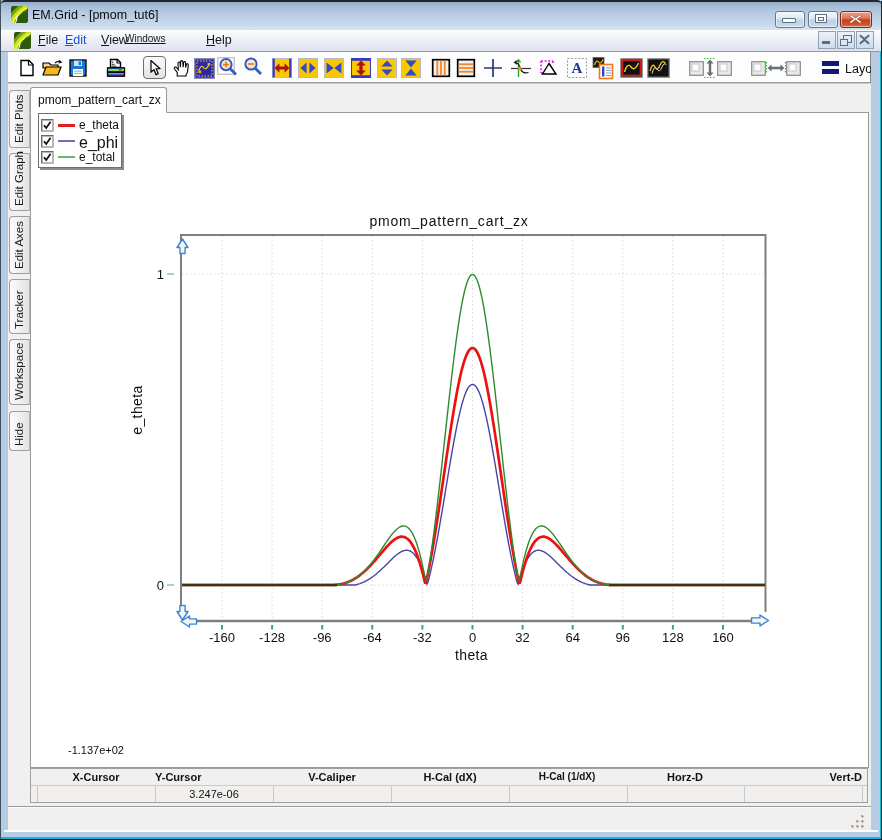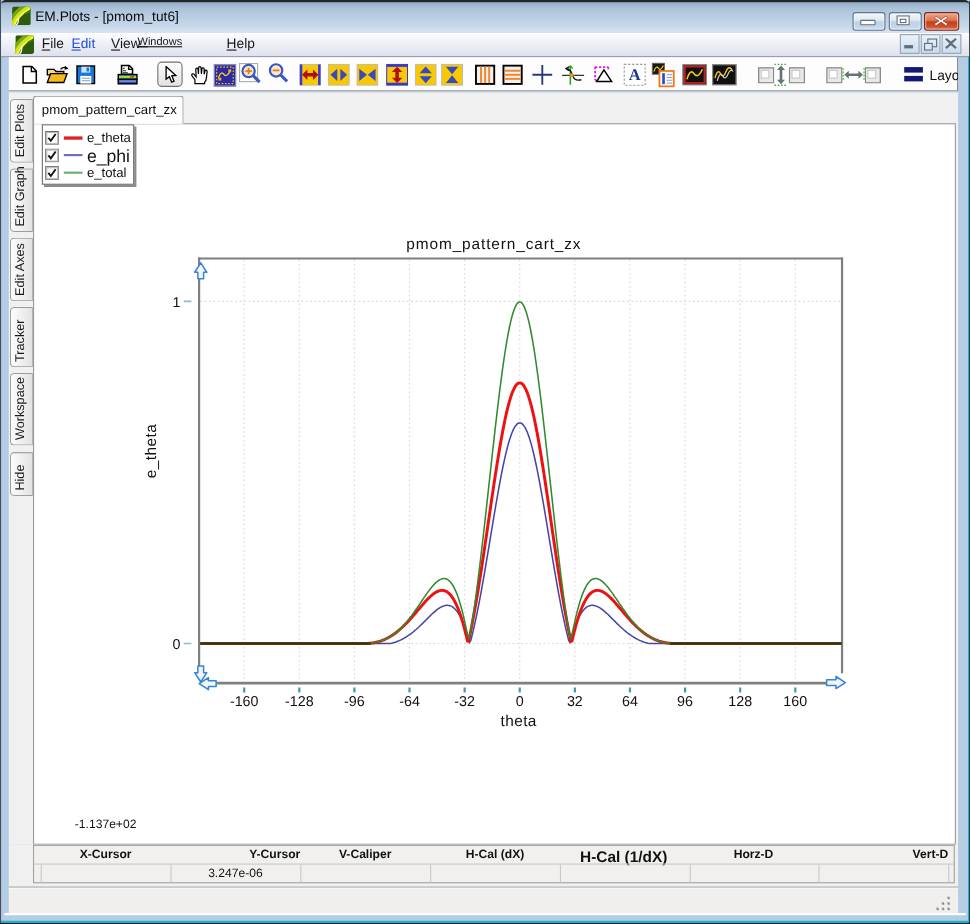--- a/index.html
+++ b/index.html
@@ -13,21 +13,21 @@
 <div class="abs" style="left:0;top:0;width:1px;height:839px;background:#44505c;"></div>
 <div class="abs" style="left:1px;top:0;width:880px;height:30px;border-top:2px solid #23282e;border-radius:4px 4px 0 0;background:linear-gradient(#93acc6 0,#a9c0d8 5px,#b8cce2 12px,#c7d8ea 22px,#d7e4f2 28px);"></div>
 <svg class="abs" style="left:11px;top:6px" width="17" height="17" viewBox="0 0 18 18">
 <rect x="0" y="0" width="18" height="18" rx="2" fill="#2e5a10"></rect>
 <path d="M-2,20 Q2,6 16,-1" stroke="#7aa616" stroke-width="7" fill="none"></path>
 <path d="M-1,21 Q3,8 17,0" stroke="#cde21e" stroke-width="4" fill="none"></path>
 <path d="M1,20 Q5,9 17,2" stroke="#eef83e" stroke-width="2" fill="none"></path>
 <path d="M3,19 Q7,16 6,11" stroke="#f8fcf0" stroke-width="1.2" fill="none"></path>
 <path d="M12,7 Q15,5 17,5" stroke="#4a7a12" stroke-width="1.5" fill="none"></path>
 </svg>
-<div class="abs" style="left:32px;top:8px;font-size:12.5px;color:#0a0a0a;">EM.Plots - [pmom_tut6]</div>
+<div class="abs" style="left:32px;top:8px;font-size:12.5px;color:#0a0a0a;">EM.Grid - [pmom_tut6]</div>
 <div class="abs" style="left:775px;top:11px;width:28px;height:15px;background:linear-gradient(#f2f7fb 0,#dfeaf4 40%,#bdd2e6 55%,#c9dbec 100%);border:1px solid #66798c;border-radius:3px;box-shadow:inset 0 0 0 1px rgba(255,255,255,.55);"></div>
 <div class="abs" style="left:782px;top:18px;width:12px;height:3px;background:#fdfdfd;border:1px solid #5e6f80;border-radius:1px;"></div>
 <div class="abs" style="left:808px;top:11px;width:28px;height:15px;background:linear-gradient(#f2f7fb 0,#dfeaf4 40%,#bdd2e6 55%,#c9dbec 100%);border:1px solid #66798c;border-radius:3px;box-shadow:inset 0 0 0 1px rgba(255,255,255,.55);"></div>
 <div class="abs" style="left:815px;top:14px;width:10px;height:7px;background:#fdfdfd;border:1px solid #5e6f80;"></div>
 <div class="abs" style="left:818px;top:17px;width:4px;height:2px;border:1px solid #5e6f80;background:#fdfdfd;"></div>
 <div class="abs" style="left:840px;top:11px;width:30px;height:15px;background:linear-gradient(#f0a188 0,#e07a58 40%,#c1401e 55%,#ce5230 80%,#d96b43 100%);border:1px solid #7c2817;border-radius:3px;box-shadow:inset 0 0 0 1px rgba(255,255,255,.55);"></div>
 <svg class="abs" style="left:849px;top:14px" width="13" height="10" viewBox="0 0 13 10">
     <path d="M2,0.6 L6.5,4 L11,0.6 L12.6,2.3 L8.3,5 L12.6,7.7 L11,9.4 L6.5,6 L2,9.4 L0.4,7.7 L4.7,5 L0.4,2.3 Z" fill="#ffffff" stroke="#8a2d15" stroke-width="0.6"></path>
   </svg>
 <div class="abs" style="left:1px;top:30px;width:880px;height:21px;background:linear-gradient(#fdfdfe 0,#f2f3f8 35%,#e4e6f1 80%,#dee1ee 100%);border-bottom:1px solid #98989e;"></div>
@@ -315,25 +315,25 @@
 <rect x="0.5" y="0.5" width="11.5" height="11.5" fill="#fdfdfd" stroke="#6a6a6a" stroke-width="1"></rect>
 <rect x="1.5" y="1.5" width="10" height="10" fill="none" stroke="#b8b8b8" stroke-width="1"></rect>
 <path d="M3,6.2 L5.2,9 L9.6,2.8" fill="none" stroke="#111" stroke-width="1.7"></path>
   </svg>
 <div class="abs" style="left:58px;top:156px;width:17px;height:2px;background:#70b270;"></div>
 <div class="abs" style="left:79px;top:150px;font-size:12px;color:#111;">e_total</div>
 <div class="abs" style="left:8px;top:768px;width:863px;height:41px;background:#f0f0f0;"></div>
 <div class="abs" style="left:30px;top:768px;width:838px;height:35px;background:#f1f0ef;border:1px solid #a0a0a0;box-sizing:border-box;"></div>
 <div class="abs" style="left:37px;top:771px;width:118px;font-size:11px;font-weight:bold;color:#111;text-align:center;">X-Cursor</div>
 <div class="abs" style="left:37px;top:744px;width:118px;font-size:11px;color:#111;text-align:center;">-1.137e+02</div>
-<div class="abs" style="left:155px;top:771px;width:118px;font-size:11px;font-weight:bold;color:#111;text-align:right;">Y-Cursor</div>
+<div class="abs" style="left:155px;top:771px;width:118px;font-size:11px;font-weight:bold;color:#111;text-align:left;">Y-Cursor</div>
 <div class="abs" style="left:155px;top:788px;width:118px;font-size:11px;color:#111;text-align:center;">3.247e-06</div>
 <div class="abs" style="left:273px;top:771px;width:118px;font-size:11px;font-weight:bold;color:#111;text-align:center;">V-Caliper</div>
 <div class="abs" style="left:391px;top:771px;width:118px;font-size:11px;font-weight:bold;color:#111;text-align:center;">H-Cal (dX)</div>
-<div class="abs" style="left:508px;top:771px;width:118px;font-size:14px;font-weight:bold;color:#111;text-align:center;">H-Cal (1/dX)</div>
+<div class="abs" style="left:508px;top:771px;width:118px;font-size:10px;font-weight:bold;color:#111;text-align:center;">H-Cal (1/dX)</div>
 <div class="abs" style="left:626px;top:771px;width:118px;font-size:11px;font-weight:bold;color:#111;text-align:center;">Horz-D</div>
 <div class="abs" style="left:744px;top:771px;width:118px;font-size:11px;font-weight:bold;color:#111;text-align:right;">Vert-D</div>
 <div class="abs" style="left:36.8px;top:786px;width:1px;height:16px;background:#c9c9c9;"></div>
 <div class="abs" style="left:154.9px;top:786px;width:1px;height:16px;background:#c9c9c9;"></div>
 <div class="abs" style="left:272.8px;top:786px;width:1px;height:16px;background:#c9c9c9;"></div>
 <div class="abs" style="left:390.7px;top:786px;width:1px;height:16px;background:#c9c9c9;"></div>
 <div class="abs" style="left:508.6px;top:786px;width:1px;height:16px;background:#c9c9c9;"></div>
 <div class="abs" style="left:626.5px;top:786px;width:1px;height:16px;background:#c9c9c9;"></div>
 <div class="abs" style="left:744.4px;top:786px;width:1px;height:16px;background:#c9c9c9;"></div>
 <div class="abs" style="left:862.3px;top:786px;width:1px;height:16px;background:#c9c9c9;"></div>

